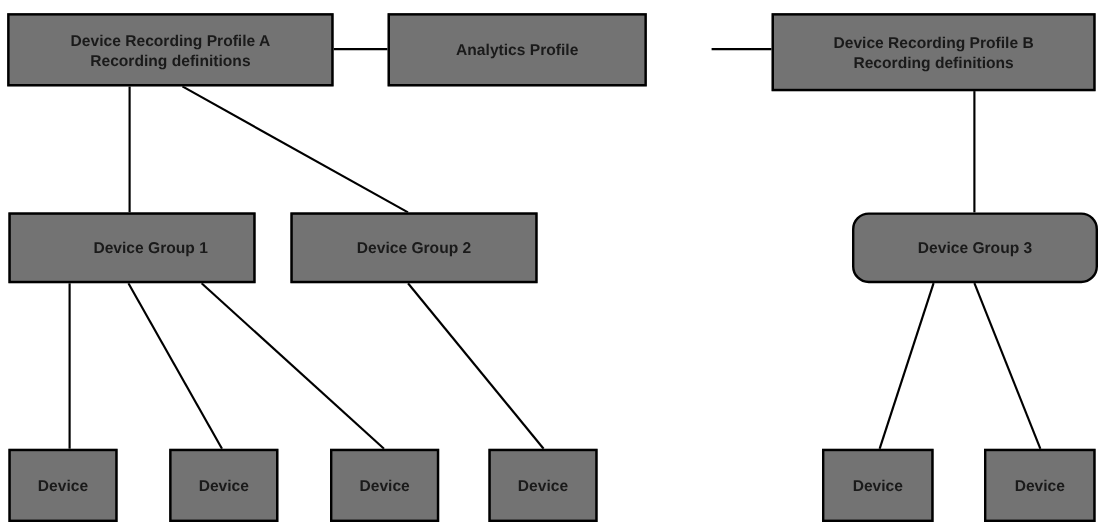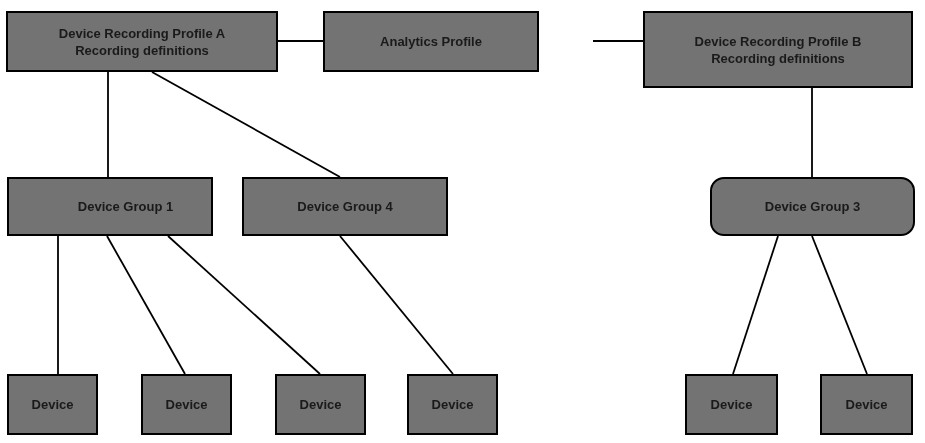--- a/index.html
+++ b/index.html
@@ -69,31 +69,31 @@
 
   <div class="node" style="left: 6px; top: 11px; width: 272px; height: 61px; border-color: rgb(0, 0, 0); color: rgb(26, 26, 26);">
     <span class="title">Device Recording Profile A</span>
     <span class="subtitle">Recording definitions</span>
   </div>
 
   <div class="node" style="left: 323px; top: 11px; width: 216px; height: 61px; border-color: rgb(0, 0, 0); color: rgb(26, 26, 26);">
     <span class="title">Analytics Profile</span>
   </div>
 
-  <div class="node" style="left: 643px; top: 11px; width: 270px; height: 77px; border-color: rgb(0, 0, 0); color: rgb(26, 26, 26);">
+  <div class="node" style="left: 643px; top: 11px; width: 270px; height: 65px; border-color: rgb(0, 0, 0); color: rgb(26, 26, 26);">
     <span class="title">Device Recording Profile B</span>
     <span class="subtitle">Recording definitions</span>
   </div>
 
   <div class="node" style="left: 7px; top: 177px; width: 206px; height: 59px; border-color: rgb(0, 0, 0); color: rgb(26, 26, 26); padding-left: 31px;">
     <span class="title">Device Group 1</span>
   </div>
 
   <div class="node" style="left: 242px; top: 177px; width: 206px; height: 59px; border-color: rgb(0, 0, 0); color: rgb(26, 26, 26);">
-    <span class="title">Device Group 4</span>
+    <span class="title">Device Group 2</span>
   </div>
 
   <div class="node" style="left: 710px; top: 177px; width: 205px; height: 59px; border-color: rgb(0, 0, 0); color: rgb(26, 26, 26); border-radius: 14px;">
     <span class="title">Device Group 3</span>
   </div>
 
   <div class="node" style="left: 7px; top: 374px; width: 91px; height: 61px; border-color: rgb(0, 0, 0); color: rgb(26, 26, 26);">
     <span class="title">Device</span>
   </div>
 

